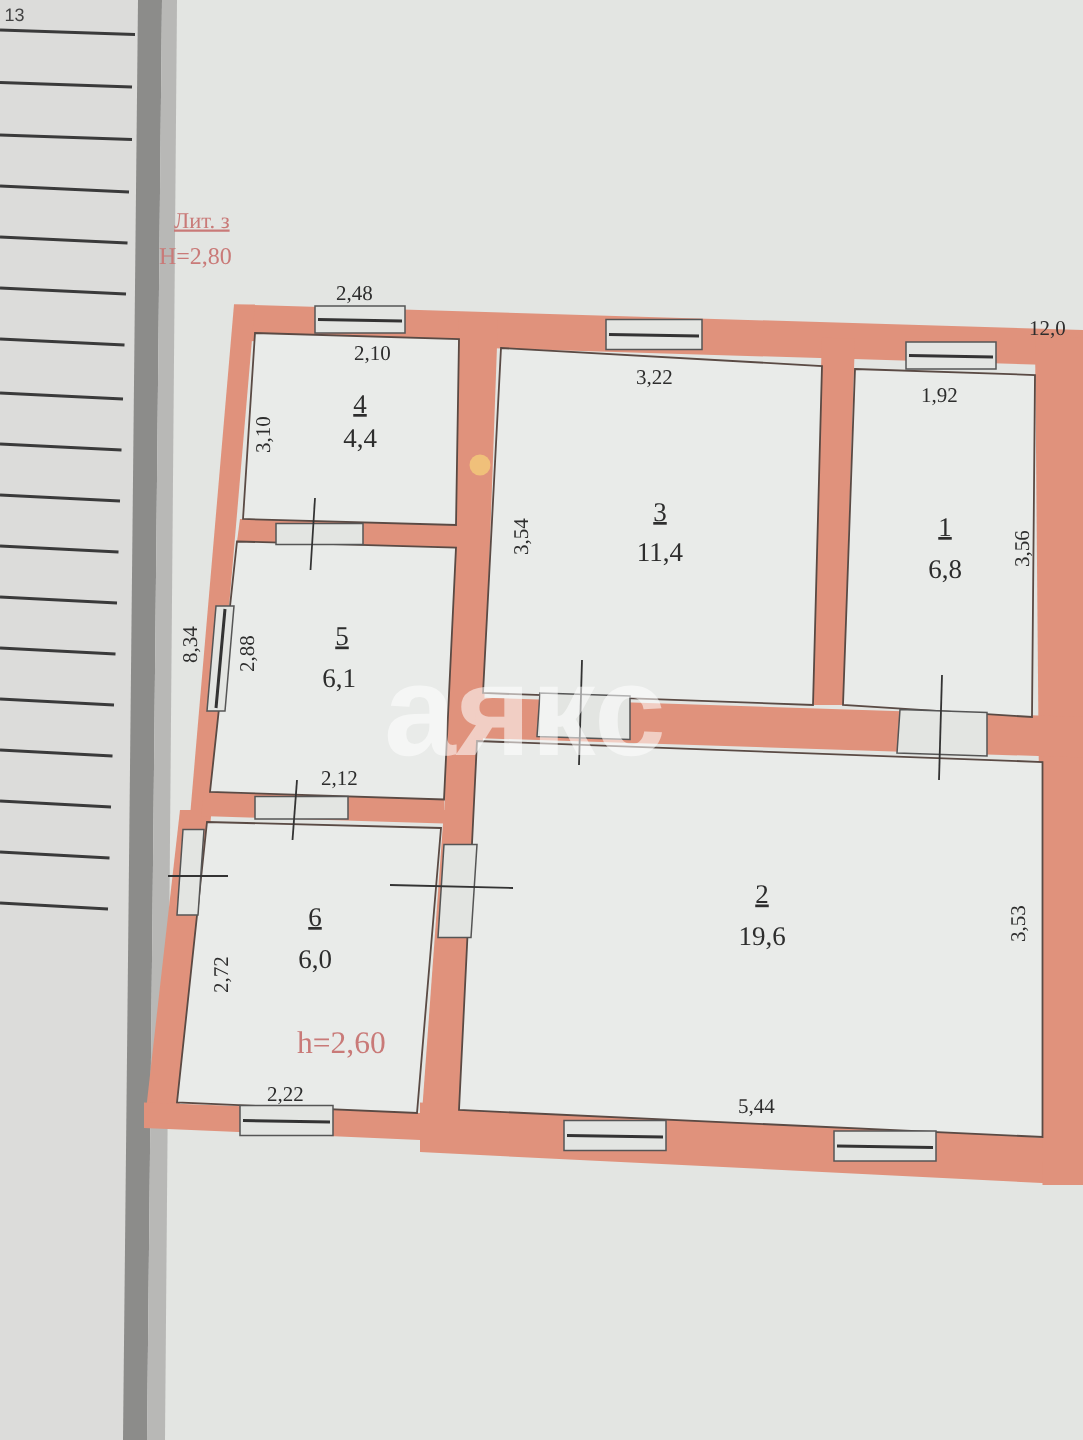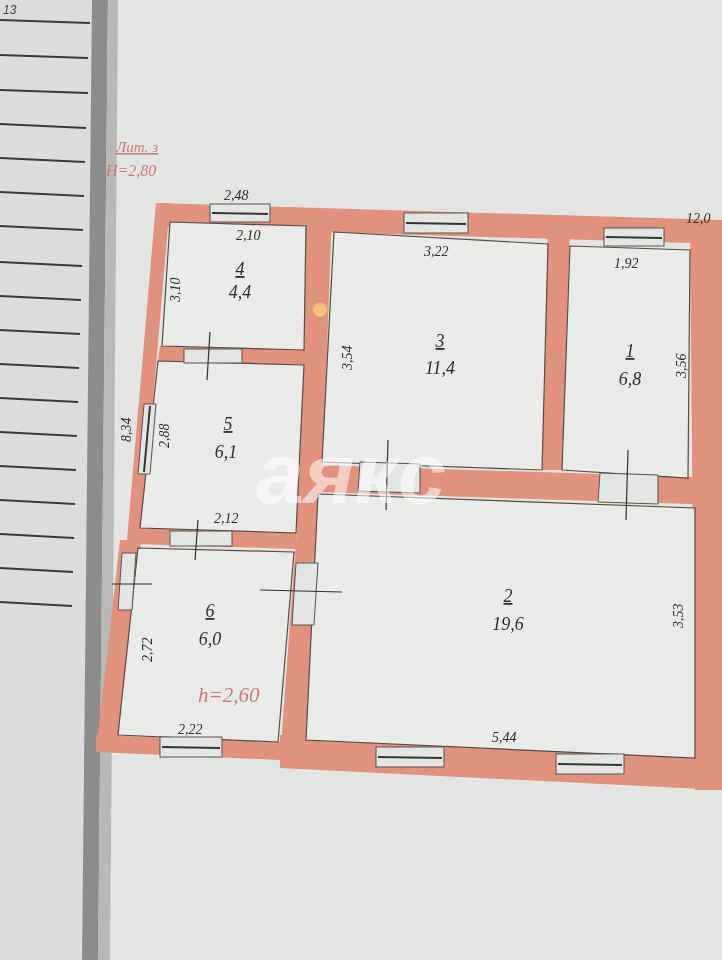--- a/index.html
+++ b/index.html
@@ -1,17 +1,17 @@
 <!DOCTYPE html>
 <html><head>
 <meta charset="utf-8">
 <style>
   html,body{margin:0;padding:0;}
   body{width:722px;height:960px;overflow:hidden;background:#e3e5e2;position:relative;font-family:"Liberation Serif",serif;}
-  .sheet{position:absolute;left:0;top:0;width:722px;height:736px;font-style:italic;}
+  .sheet{position:absolute;left:0;top:0;width:722px;height:736px;}
   svg{position:absolute;left:0;top:0;}
   .lbl{font-family:"Liberation Serif",serif;fill:#2d2d2d;}
   .red{fill:#c97a78;}
 </style>
 </head>
 <body>
 
 <div class="sheet">
 <svg width="722" height="960" viewBox="0 0 722 960">
 

